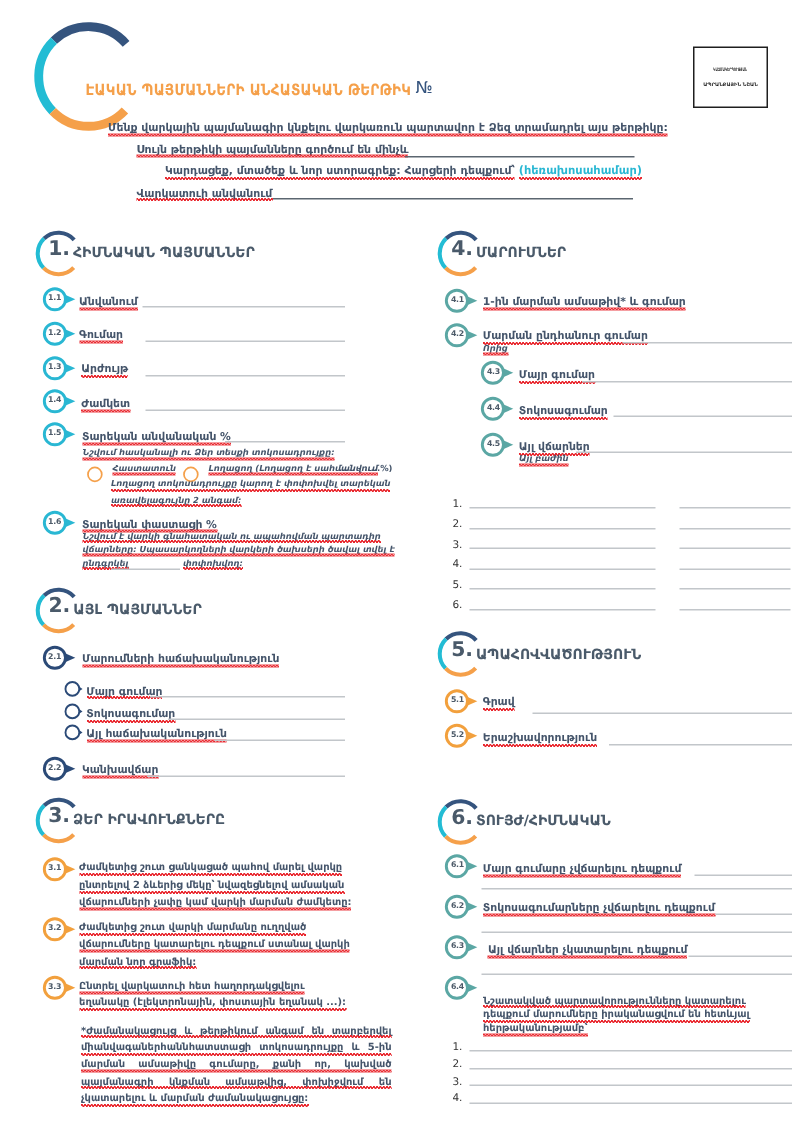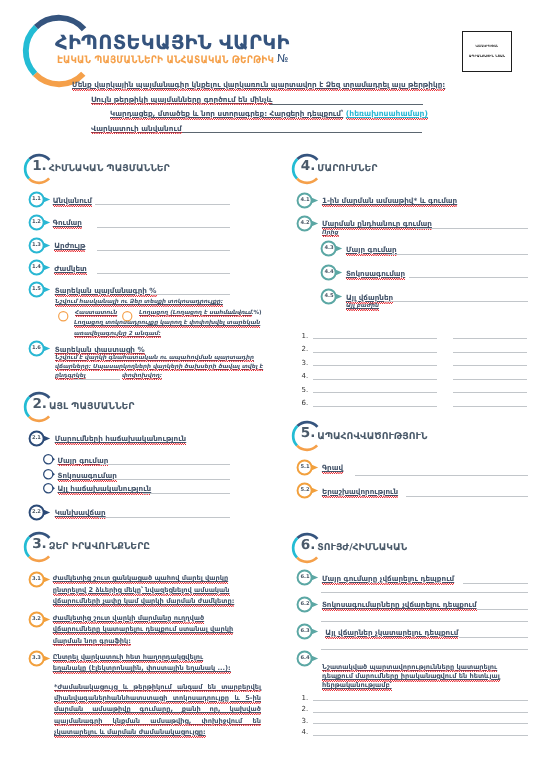--- a/index.html
+++ b/index.html
@@ -13,21 +13,21 @@
          letter-spacing:.2px;white-space:nowrap;}
   .subtitle{position:absolute;left:57px;top:54.5px;font-size:9.0px;font-weight:bold;color:#f5a04a;
             letter-spacing:0.16px;white-space:nowrap;transform:scaleY(1.15);transform-origin:left top;}
   .numsign{position:absolute;left:277px;top:52px;font-size:11px;font-weight:normal;color:#35547e;}
   .logobox{position:absolute;left:462px;top:31.2px;width:50px;height:41.3px;border:1.1px solid #1e1e1e;
            box-sizing:border-box;display:flex;flex-direction:column;align-items:center;justify-content:center;gap:7.2px;}
   .logobox span{font-size:3.1px;color:#1e1e1e;letter-spacing:.05px;font-weight:bold;line-height:1;white-space:nowrap;}
 
   .intro .l{position:absolute;font-size:7.25px;color:#44546a;font-weight:bold;line-height:1;
             white-space:nowrap;}
-  .sq{position:relative;text-decoration:underline;}
+  .sq{position:relative;}
   .sq:after{content:"";position:absolute;left:0;right:0;bottom:-1.9px;height:2px;
     background-image:
       linear-gradient(45deg,transparent 40%,#e8232a 40%,#e8232a 60%,transparent 60%),
       linear-gradient(-45deg,transparent 40%,#e8232a 40%,#e8232a 60%,transparent 60%);
     background-size:2.2px 2px;background-position:0 0, 1.1px 0;background-repeat:repeat-x;}
   .cyan{color:#29b7d3;font-size:7.6px;}
   .rule{position:absolute;height:0;border-top:1.1px solid #5b6670;}
 
   
   .sec{position:absolute;}
@@ -60,21 +60,20 @@
 
 <div class="page">
 
   <svg class="logo-arc" viewBox="0 0 120 120">
     <g fill="none" stroke-width="5.9" stroke-linecap="butt">
       <path d="M 35.94 27.12 A 33.2 33.2 0 0 1 84.06 29.22" stroke="#35547e"></path>
       <path d="M 35.94 27.12 A 33.2 33.2 0 0 0 35.12 74.06" stroke="#23bcd4"></path>
       <path d="M 35.12 74.06 A 33.2 33.2 0 0 0 83.28 73.64" stroke="#f5a04a"></path>
     </g>
   </svg>
-  <div class="title">ՀԻՊՈՏԵԿԱՅԻՆ ՎԱՐԿԻ</div>
   <div class="subtitle">ԷԱԿԱՆ ՊԱՅՄԱՆՆԵՐԻ ԱՆՀԱՏԱԿԱՆ ԹԵՐԹԻԿ</div>
   <div class="numsign">№</div>
   <div class="logobox">
     <span style="transform:scaleX(0.63);">ԿԱԶՄԱԿԵՐՊՈՒԹՅԱՆ</span>
     <span style="transform:scaleX(1.07);">ԱՊՐԱՆՔԱՅԻՆ ՆՇԱՆ</span>
   </div>
 
   <div class="intro">
     <div class="l" style="left:72px;top:81px"><span class="sq">Մենք վարկային պայմանագիր կնքելու վարկառուն պարտավոր է Ձեզ տրամադրել այս թերթիկը:</span></div>
     <div class="l" style="left:91px;top:95.5px"><span class="sq">Սույն թերթիկի պայմանները գործում են մինչև</span></div>
@@ -134,21 +133,21 @@
     <div class="ln" style="left:97px;top:272.8px;width:133px"></div>
 
     <div class="it" style="left:28.7px;top:282.3px;color:#29b7d3">
       <div class="bdg">
           <svg viewBox="0 0 24 15">
             <path d="M 13.6 4.2 L 21.2 7.5 L 13.6 10.8 Z" fill="currentColor"></path>
             <circle cx="7.6" cy="7.5" r="7.05" fill="#fff" stroke="currentColor" stroke-width="1.95"></circle>
           </svg>
           <b>1.5</b>
         </div>
-      <div class="lb" style="left:26px;top:3.6px"><span class="sq">Տարեկան պայմանագրի %</span></div>
+      <div class="lb" style="left:26px;top:3.6px"><span class="sq">Տարեկան անվանական %</span></div>
     </div>
     <div class="ln" style="left:150px;top:293.5px;width:80px"></div>
     <div class="note" style="left:55px;top:299px"><span class="sq">Նշվում հասկանալի ու Ձեր տեսքի տոկոսադրույքը։</span></div>
     <div class="ol" style="left:58px;top:310.5px;color:#f5a04a">
         <svg viewBox="0 0 16 10.5">
           <circle cx="5.25" cy="5.25" r="4.6" fill="#fff" stroke="currentColor" stroke-width="1.15"></circle>
         </svg>
       </div>
     <div class="note" style="left:75px;top:309.5px"><span class="sq">Հաստատուն</span></div>
     <div class="ol" style="left:122px;top:310.5px;color:#f5a04a">

